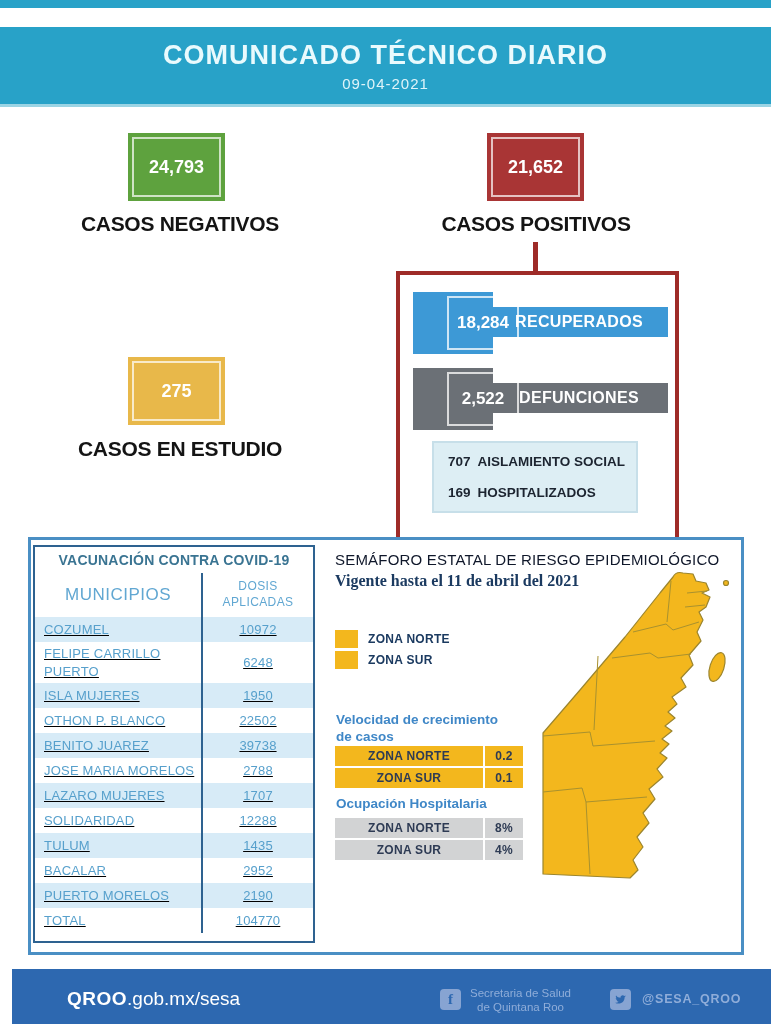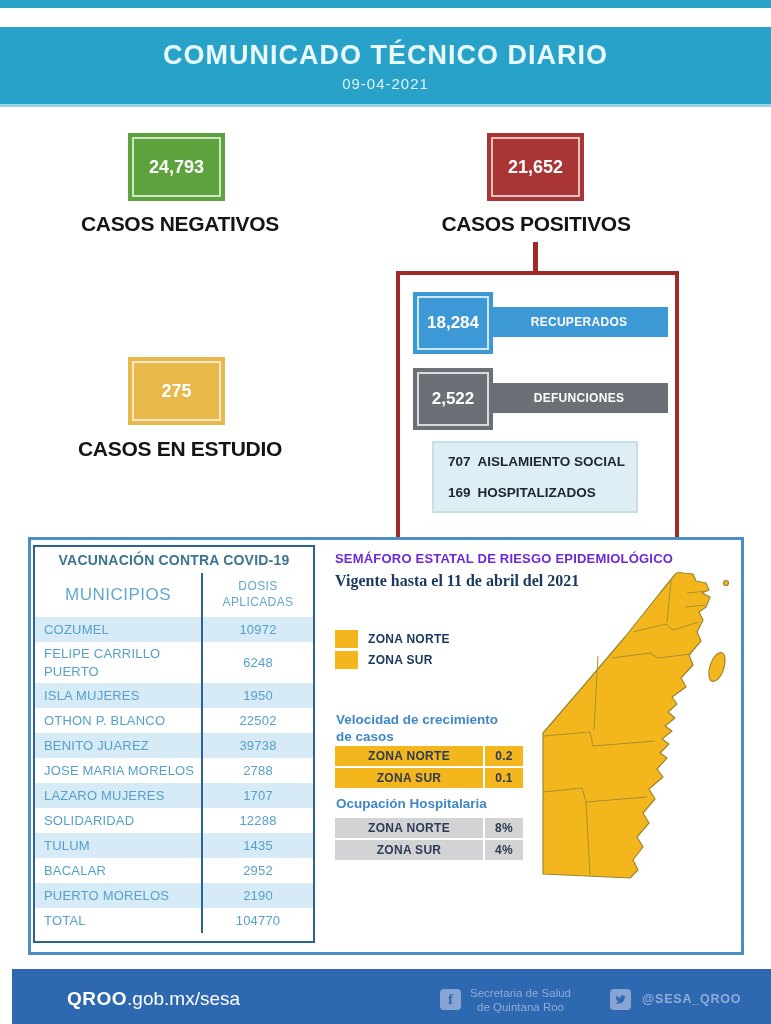--- a/index.html
+++ b/index.html
@@ -26,52 +26,52 @@
   .biglabel { position:absolute; width:220px; text-align:center; color:#141414;
               font-size:21px; font-weight:800; letter-spacing:-0.3px; }
 
   
   .connector { position:absolute; left:533px; top:242px; width:5px; height:30px; background:#9e2b28; }
   .redframe { position:absolute; left:396px; top:271px; width:283px; height:267px;
               border:4px solid #9e2b28; border-bottom:none; background:#ffffff; }
   .smallbox { position:absolute; width:80px; height:62px; padding:4px; z-index:3; }
   .smallbox .inner { width:100%; height:100%; border:2px solid rgba(255,255,255,.75);
                      display:flex; align-items:center; justify-content:center;
-                     color:#fff; font-weight:700; font-size:17px; }
+                     color:#fff; font-weight:700; font-size:17px;margin-left:30px; }
   .ribbon { position:absolute; left:490px; width:178px; height:30px; z-index:2;
             display:flex; align-items:center; justify-content:center;
-            color:#ffffff; font-weight:700; font-size:12px; letter-spacing:.3px;text-align:center; }
+            color:#ffffff; font-weight:700; font-size:16px; letter-spacing:.3px;text-align:center; }
   .infobox { position:absolute; left:432px; top:441px; width:206px; height:72px;
              background:#ddeef4; border:2px solid #c7dfe9; z-index:3;
              display:flex; flex-direction:column; justify-content:center; gap:16px; padding-left:14px; }
   .infoline { font-size:13.5px; font-weight:700; color:#1c2430; }
   .infoline .num { margin-right:7px; }
 
   
   .bigpanel { position:absolute; left:28px; top:537px; width:716px; height:418px;
               border:3px solid #4a8fc4; background:#ffffff; }
 
   
   .vacframe { position:absolute; left:33px; top:545px; width:282px; height:398px;
               border:2px solid #2e6290; background:#ffffff; }
   .vactitle { height:26px; display:flex; align-items:center; justify-content:center;
               color:#3a7492; font-size:14px; font-weight:700; letter-spacing:.2px; }
   .vhead { display:grid; grid-template-columns:166px 1fr; height:44px; }
   .vhead .h1 { display:flex; align-items:center; justify-content:center;
                color:#61a7d2; font-size:17px; font-weight:500; letter-spacing:.5px; }
   .vhead .h2 { border-left:2px solid #2e6290; display:flex; align-items:center; justify-content:center;
                text-align:center; color:#61a7d2; font-size:12px; font-weight:500; line-height:1.3; letter-spacing:.4px; }
-  .vrow { display:grid; grid-template-columns:166px 1fr; min-height:25px; }
+  .vrow { display:grid; grid-template-columns:166px 1fr; min-height:25px;text-decoration:underline; }
   .vrow.stripe { background:#d7ebf7; }
   .vc { display:flex; align-items:center; color:#57a0cc; font-size:13px; letter-spacing:.2px; }
   .vc.muni { padding:3px 4px 3px 9px; line-height:1.35; }
   .vc.dosis { border-left:2px solid #2e6290; justify-content:center; }
 
   
-  .semtitle { position:absolute; left:335px; top:551px; color:#6d28d9; font-size:13px; font-weight:700; letter-spacing:.2px; }
+  .semtitle { position:absolute; left:335px; top:551px; color:#0f172a; font-size:15px; font-weight:400; letter-spacing:.2px; }
   .semsub   { position:absolute; left:335px; top:572px; color:#1b3a60; font-size:16px; font-weight:700;font-family:Liberation Serif, serif; }
   .legend { position:absolute; left:335px; top:630px; }
   .legrow { display:flex; align-items:center; margin-bottom:3px; }
   .legswatch { width:23px; height:18px; background:#f3b71d; margin-right:10px; }
   .leglabel { color:#1b3a60; font-size:12px; font-weight:600; letter-spacing:.3px; }
   .subhead { position:absolute; color:#3f87c7; font-size:13.5px; font-weight:700; line-height:1.25; width:180px; }
   .ztable { position:absolute; left:335px; width:188px; display:flex; flex-direction:column; gap:2px; }
   .zrow { display:grid; grid-template-columns:148px 1fr; height:20px; }
   .zrow.growth { background:#f3b71d; }
   .zrow.occupancy { background:#d2d3d4; }

